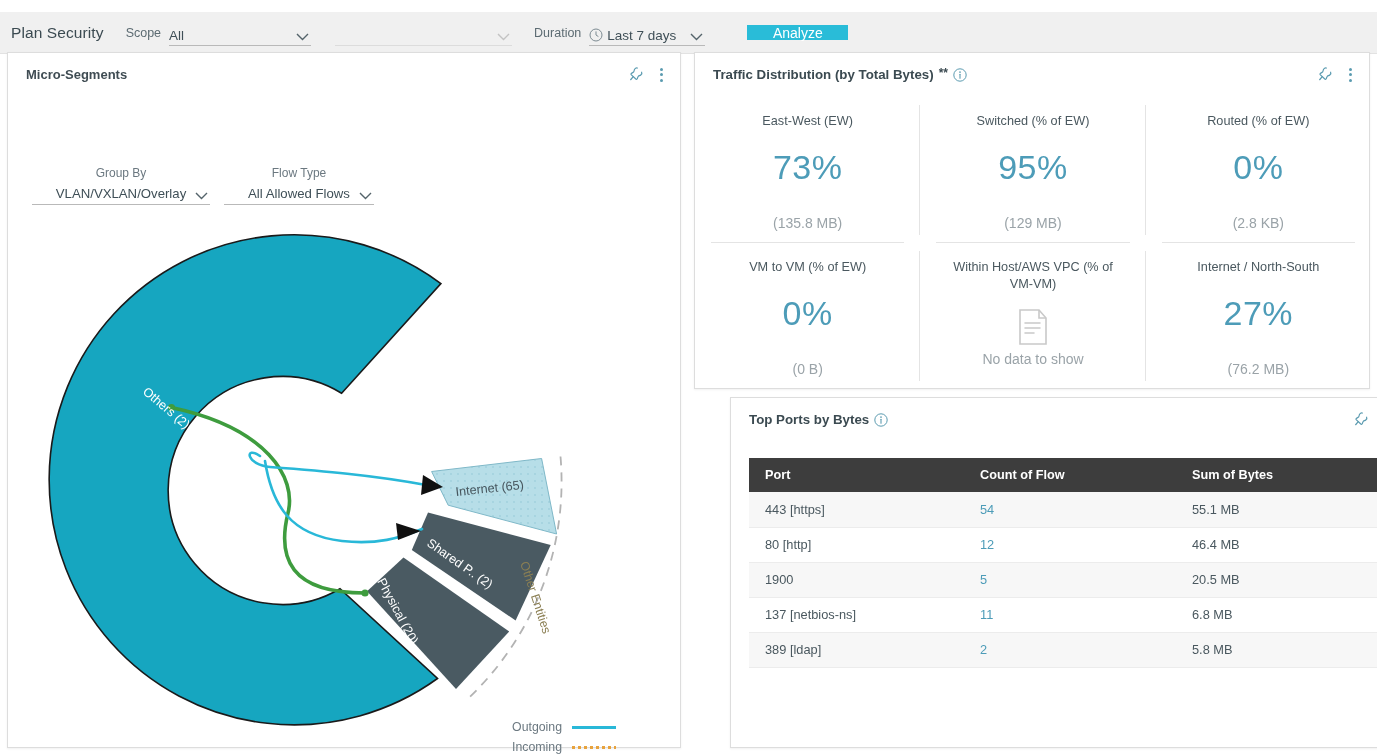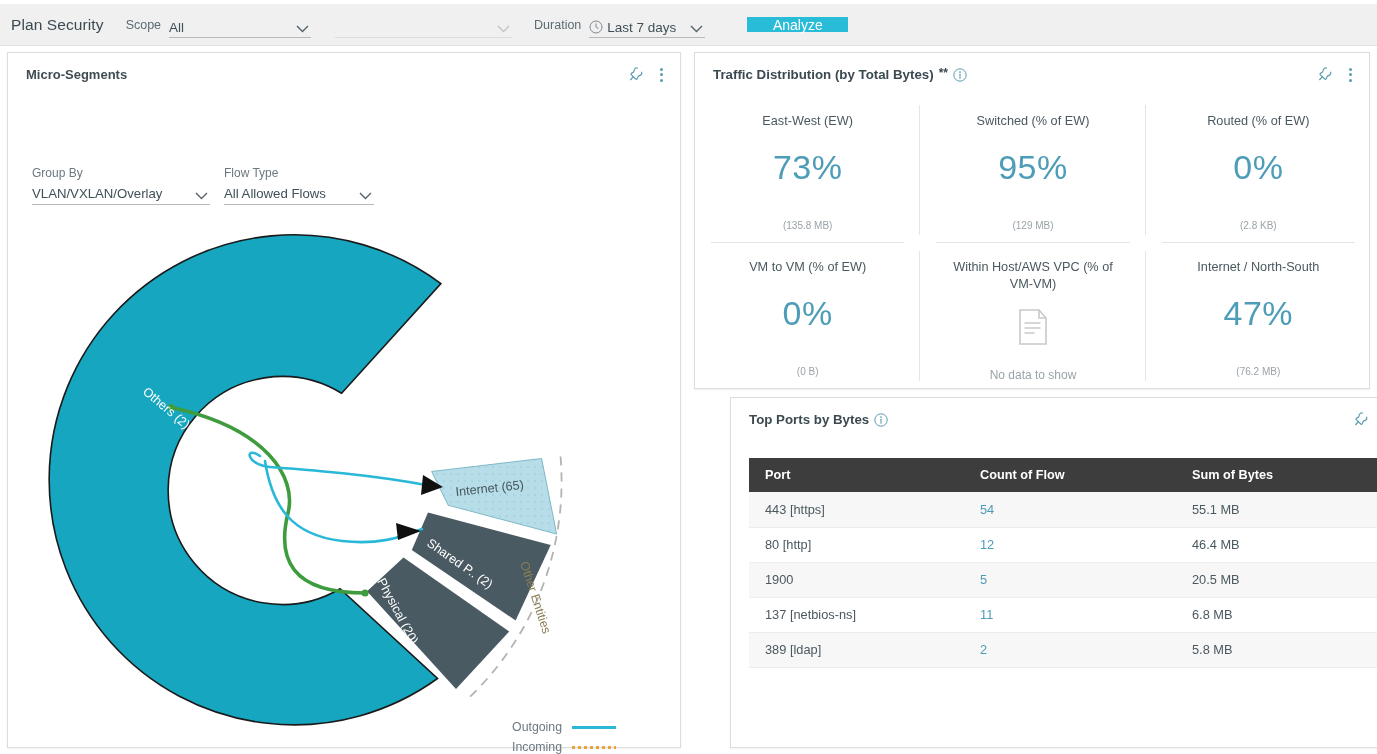--- a/index.html
+++ b/index.html
@@ -5,21 +5,21 @@
   * { box-sizing: border-box; margin: 0; padding: 0; }
   html, body {
     width: 1377px; height: 754px;
     font-family: "Liberation Sans", sans-serif;
     background: #ffffff;
     overflow: hidden;
   }
 
   
   #topbar {
-    position: absolute; left: 0; top: 4px;
+    position: absolute; left: 0; top: 12px;
     width: 1377px; height: 42px;
     background: #f0f0f0;
     border-bottom: 1px solid #e2e2e2;
     display: flex; align-items: center;
   }
   #page-title-txt {
     margin-left: 11px;
     font-size: 15.5px;
     color: #3b4a51;
     letter-spacing: .1px;
@@ -85,21 +85,21 @@
   .pin-ic { width: 17px; height: 17px; cursor: pointer; }
   .kebab {
     width: 14px; height: 17px; cursor: pointer;
     display: flex; flex-direction: column; align-items: center;
     justify-content: center; gap: 2.5px;
   }
   .kebab i { width: 3px; height: 3px; background: #5b9bb0; border-radius: 50%; display:block; }
   .info-ic { width: 14px; height: 14px; cursor: pointer; }
 
   
-  .ms-ctl { position: absolute; }
+  .ms-ctl { position: absolute; text-align: center; }
   #ms-groupby { left: 24px; top: 113px; width: 178px; }
   #ms-flowtype { left: 216px; top: 113px; width: 150px; }
   .ms-ctl .lab { font-size: 12px; color: #6b7880; margin-bottom: 4px; }
   .ms-ctl .box {
     position: relative;
     border-bottom: 1px solid #b9b9b9;
     height: 21px;
   }
   .ms-ctl .box .v { font-size: 13.2px; color: #3f4f57; }
 
@@ -142,23 +142,23 @@
     height: 1px; background: #e4e4e4;
   }
   .tcell .tlab {
     font-size: 12.7px; color: #4a585f; text-align: center;
     line-height: 17px; max-width: 160px;
   }
   .tcell .tval {
     font-size: 34px; color: #4d9cb8; font-weight: 300;
     margin-top: 18px; letter-spacing: .5px;
   }
-  .tcell .tsub { font-size: 10px; color: #9aa3a8; margin-top: auto; margin-bottom: 12px; }
+  .tcell .tsub { font-size: 14px; color: #9aa3a8; margin-top: auto; margin-bottom: 12px; }
   .nodata-ic { margin-top: 16px; width: 30px; height: 36px; }
-  .nodata-txt { font-size: 12px; color: #9aa3a8; margin-top: 23px; }
+  .nodata-txt { font-size: 14px; color: #9aa3a8; margin-top: 6px; }
 
   
   #ports-table {
     position: absolute; left: 18px; top: 60px;
     width: 640px; height: 280px;
     overflow: hidden;
   }
   table { border-collapse: collapse; width: 100%; table-layout: fixed; }
   thead th {
     background: #3d3d3d; color: #ffffff;
@@ -388,21 +388,21 @@
         <svg viewBox="0 0 30 36">
             <path d="M2 1 H21 L28 9 V35 H2 Z" fill="#fff" stroke="#c9c9c9" stroke-width="1.6"></path>
             <path d="M21 1 V9 H28" fill="none" stroke="#c9c9c9" stroke-width="1.6"></path>
             <path d="M7 14 H22 M7 19 H22 M7 24 H16" stroke="#c9c9c9" stroke-width="1.5" stroke-linecap="round"></path>
           </svg>
       </span>
       <div class="nodata-txt">No data to show</div>
     </div>
     <div class="tcell">
       <div class="tlab">Internet / North-South</div>
-      <div class="tval">47%</div>
+      <div class="tval">27%</div>
       <div class="tsub">(76.2 MB)</div>
     </div>
   </div>
 </div>
 
 <div class="card" id="card-ports">
   <div class="card-title">
     <span>Top Ports by Bytes</span>
     <span class="info-ic">
       <svg viewBox="0 0 14 14">

